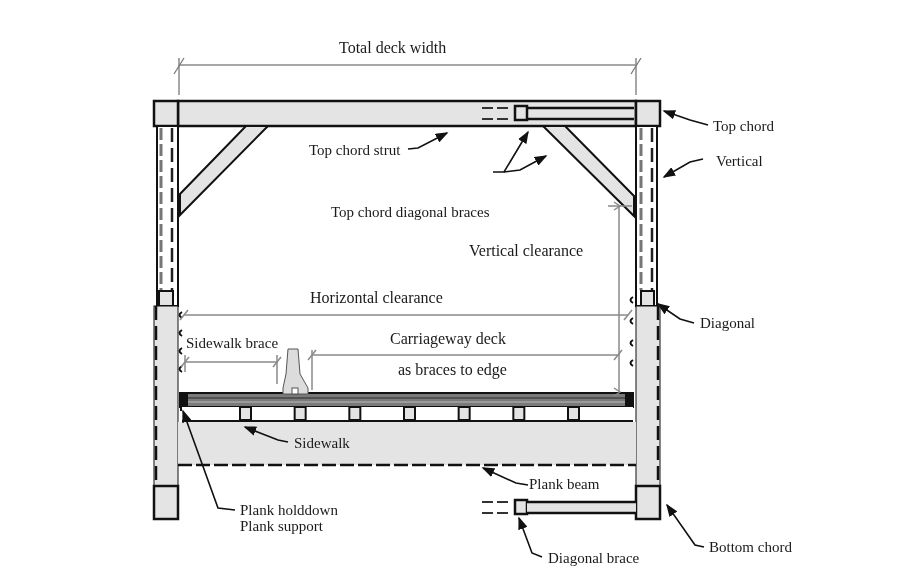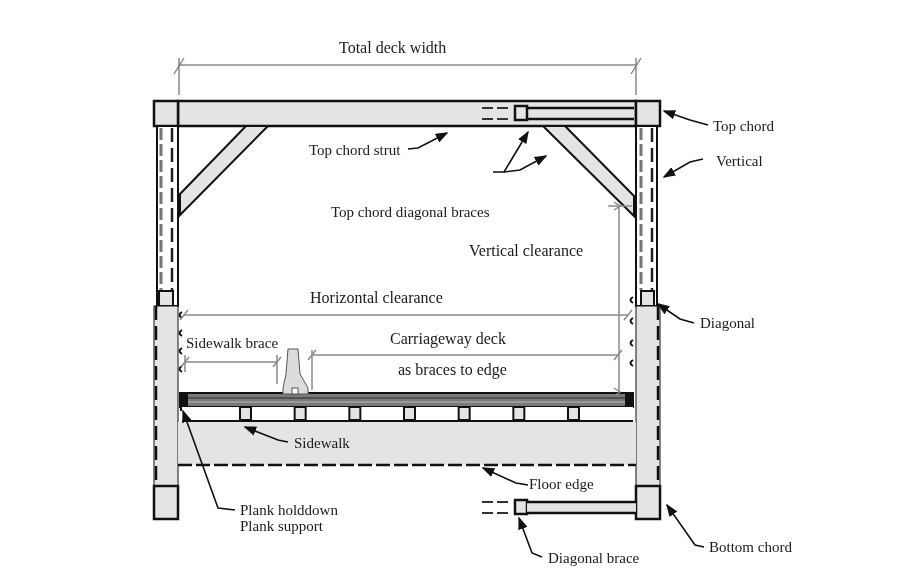--- a/index.html
+++ b/index.html
@@ -161,17 +161,17 @@
 <div class="lbl sm" style="left:186px; top:336px;">Sidewalk brace</div>
 <div class="lbl big" style="left:390px; top:331px;">Carriageway deck</div>
 <div class="lbl big" style="left:398px; top:362px;">as braces to edge</div>
 
 <div class="lbl sm" style="left:713px; top:119px;">Top chord</div>
 <div class="lbl sm" style="left:694px; top:154px;margin-left:22px;">Vertical</div>
 <div class="lbl sm" style="left:700px; top:316px;">Diagonal</div>
 <div class="lbl sm" style="left:309px; top:143px;">Top chord strut</div>
 <div class="lbl sm" style="left:331px; top:165px;margin-top:40px;">Top chord diagonal braces</div>
 <div class="lbl sm" style="left:294px; top:436px;">Sidewalk</div>
-<div class="lbl sm" style="left:529px; top:477px;">Floor edge</div>
+<div class="lbl sm" style="left:529px; top:477px;">Plank beam</div>
 <div class="lbl sm" style="left:240px; top:503px;">Plank holddown</div>
 <div class="lbl sm" style="left:240px; top:519px;">Plank support</div>
 <div class="lbl sm" style="left:548px; top:551px;">Diagonal brace</div>
 <div class="lbl sm" style="left:709px; top:540px;">Bottom chord</div>
 
 </body></html>

